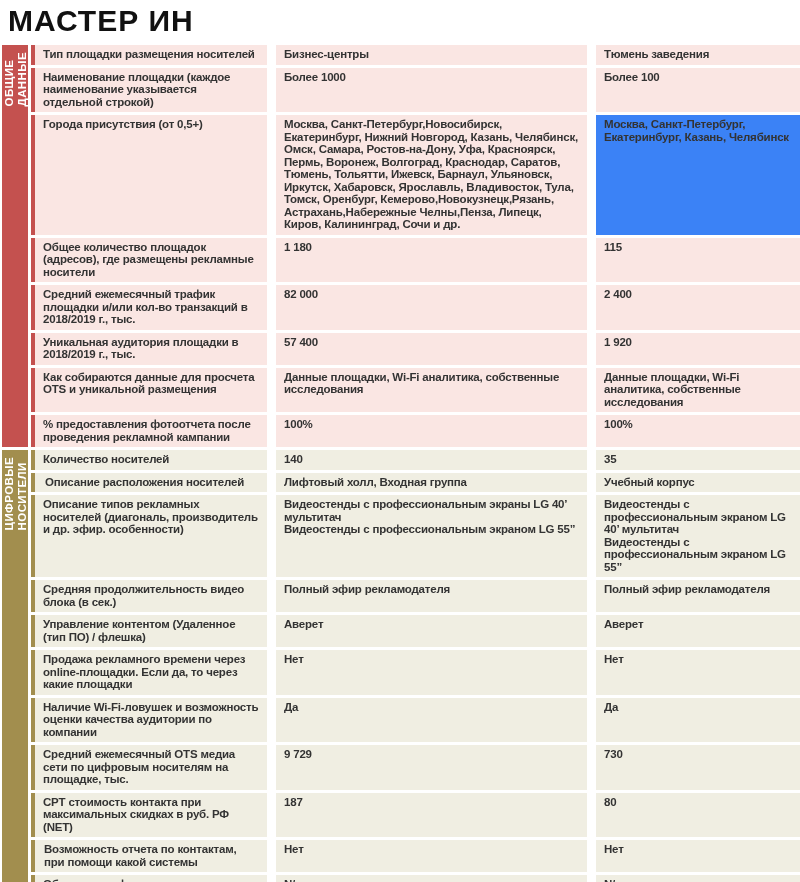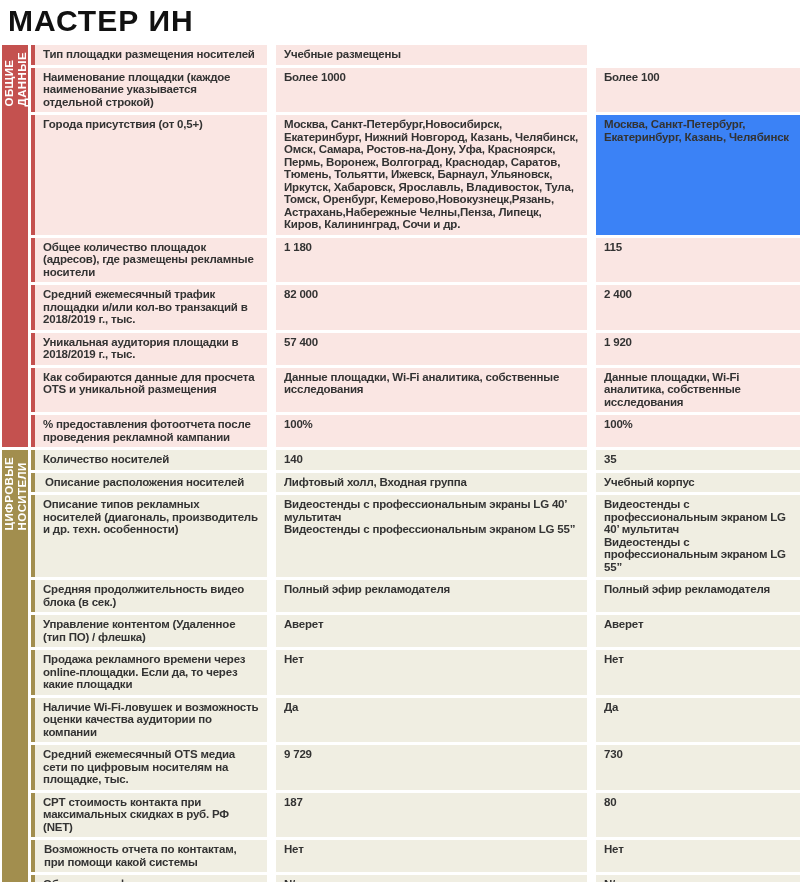--- a/index.html
+++ b/index.html
@@ -63,21 +63,22 @@
   <h1 class="page-title">МАСТЕР ИН</h1>
   <div class="table">
   <div class="section">
     <div class="band" style="background: rgb(196, 81, 79);">
       <div class="band-label">ОБЩИЕ
 ДАННЫЕ</div>
     </div>
     <div class="rows">
   <div class="row">
     <div class="cell label-cell" style="background: rgb(250, 230, 227); border-left: 4px solid rgb(196, 81, 79);">Тип площадки размещения носителей</div>
-    <div class="cell value-cell" style="background: rgb(250, 230, 227);">Учебные размещены</div>
+    <div class="cell value-cell" style="background: rgb(250, 230, 227);">Бизнес-центры</div>
+    <div class="cell value-cell" style="background: rgb(250, 230, 227);">Тюмень заведения</div>
   </div>
 
   <div class="row">
     <div class="cell label-cell" style="background: rgb(250, 230, 227); border-left: 4px solid rgb(196, 81, 79);">Наименование площадки (каждое наименование указывается отдельной строкой)</div>
     <div class="cell value-cell" style="background: rgb(250, 230, 227);">Более 1000</div>
     <div class="cell value-cell" style="background: rgb(250, 230, 227);">Более 100</div>
   </div>
 
   <div class="row">
     <div class="cell label-cell" style="background: rgb(250, 230, 227); border-left: 4px solid rgb(196, 81, 79);">Города присутствия (от 0,5+)</div>
@@ -129,21 +130,21 @@
     <div class="cell value-cell" style="background: rgb(240, 238, 226);">35</div>
   </div>
 
   <div class="row">
     <div class="cell label-cell" style="background: rgb(240, 238, 226); border-left: 4px solid rgb(162, 142, 78); padding-left: 10px;">Описание расположения носителей</div>
     <div class="cell value-cell" style="background: rgb(240, 238, 226);">Лифтовый холл, Входная группа</div>
     <div class="cell value-cell" style="background: rgb(240, 238, 226);">Учебный корпус</div>
   </div>
 
   <div class="row">
-    <div class="cell label-cell" style="background: rgb(240, 238, 226); border-left: 4px solid rgb(162, 142, 78);">Описание типов рекламных носителей (диагональ, производитель и др. техн. особенности)</div>
+    <div class="cell label-cell" style="background: rgb(240, 238, 226); border-left: 4px solid rgb(162, 142, 78);">Описание типов рекламных носителей (диагональ, производитель и др. эфир. особенности)</div>
     <div class="cell value-cell" style="background: rgb(240, 238, 226);">Видеостенды с профессиональным экраны LG 40’ мультитач
 Видеостенды с профессиональным экраном LG 55”</div>
     <div class="cell value-cell" style="background: rgb(240, 238, 226);">Видеостенды с профессиональным экраном LG 40’ мультитач
 Видеостенды с профессиональным экраном LG 55”</div>
   </div>
 
   <div class="row">
     <div class="cell label-cell" style="background: rgb(240, 238, 226); border-left: 4px solid rgb(162, 142, 78);">Средняя продолжительность видео блока (в сек.)</div>
     <div class="cell value-cell" style="background: rgb(240, 238, 226);">Полный эфир рекламодателя</div>
     <div class="cell value-cell" style="background: rgb(240, 238, 226);">Полный эфир рекламодателя</div>

